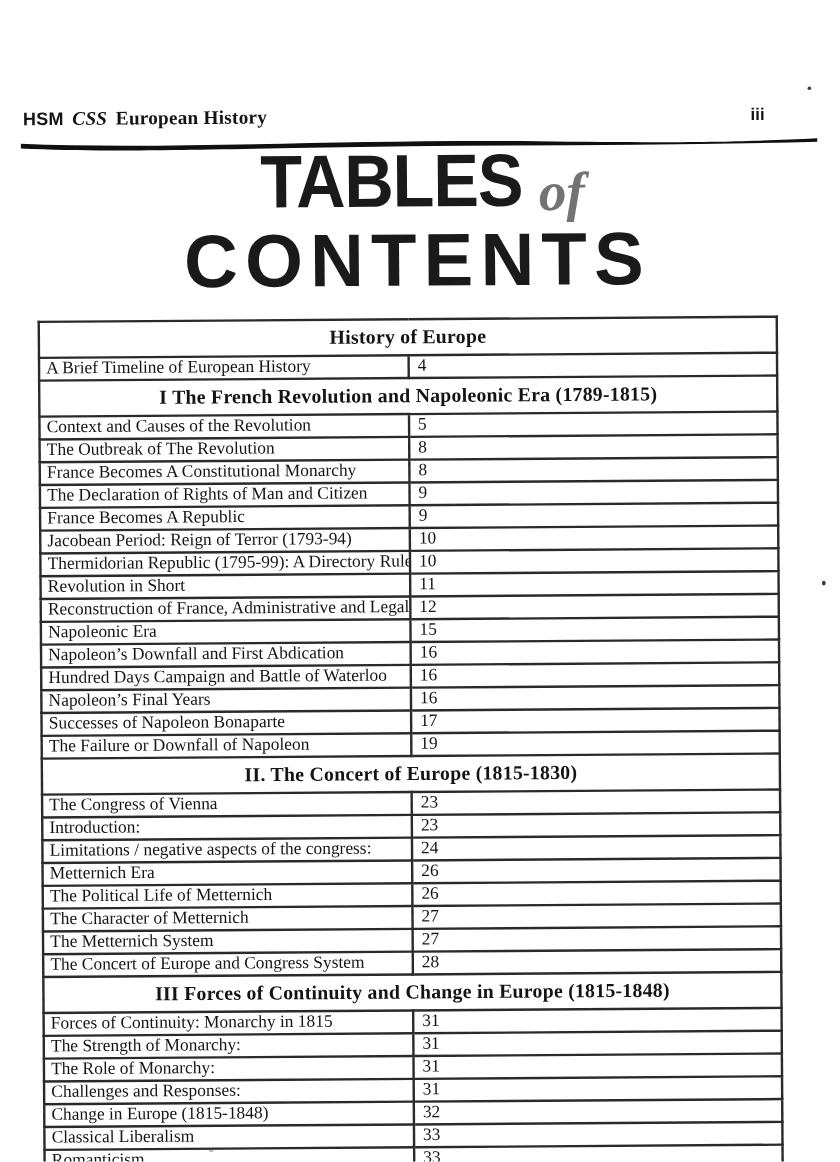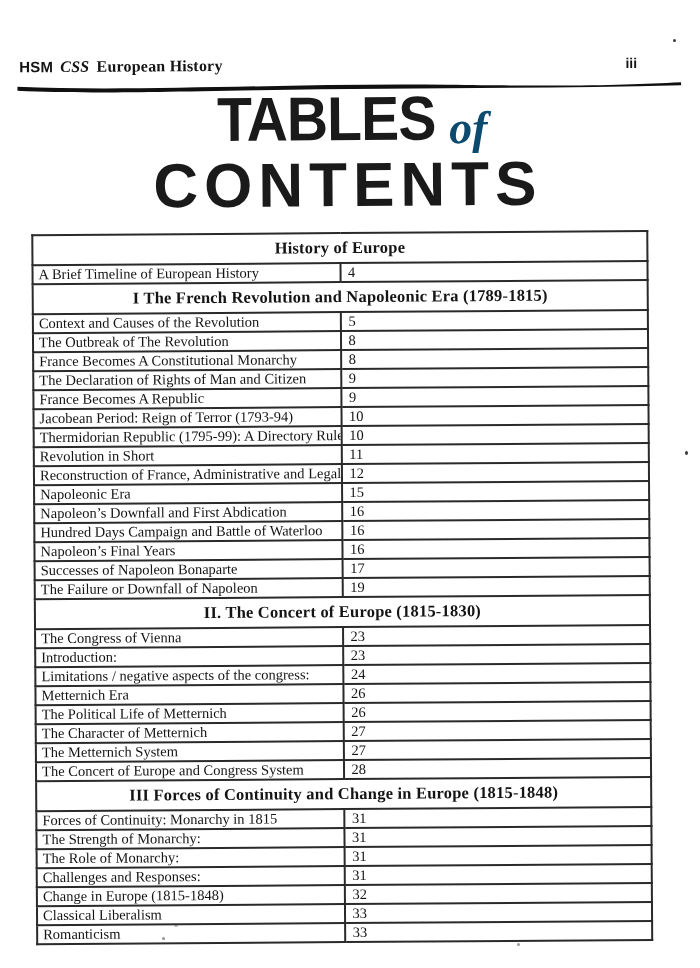--- a/index.html
+++ b/index.html
@@ -4,21 +4,21 @@
 <style>
   html,body { margin:0; padding:0; }
   body {
     width:700px; height:968px;
     background:#ffffff;
     overflow:hidden;
     font-family:"Liberation Serif", serif;
     color:#141414;
     position:relative;
   }
-  .page { position:absolute; inset:0; }
+  .page { position:absolute; inset:0;margin-top:33px; }
   .scan-rotate {
     position:absolute; inset:0;
     transform:rotate(-0.4deg);
     transform-origin:350px 480px;
   }
 
   
   .page-header {
     position:absolute; top:56px; left:22px; right:22px;
     display:flex; justify-content:space-between; align-items:baseline;
@@ -44,21 +44,21 @@
     line-height:62px;
     white-space:nowrap;
   }
   .title-main { transform:scaleX(0.92); letter-spacing:-1px; }
   .title-of {
     display:inline-block;
     font-family:"Liberation Serif",serif;
     font-style:italic; font-weight:bold;
     font-size:46px; line-height:46px;
     margin-left:4px; position:relative; top:4px;
-    color:#0c4a6e;
+    color:#737373;
   }
   .title-line2 { margin-top:0px; }
   .title-main2 { letter-spacing:6px; transform:scaleX(1.0); }
 
   
   .toc {
     position:absolute; left:33px; top:232px;
     width:617px;
     border-collapse:collapse;
     table-layout:fixed;

